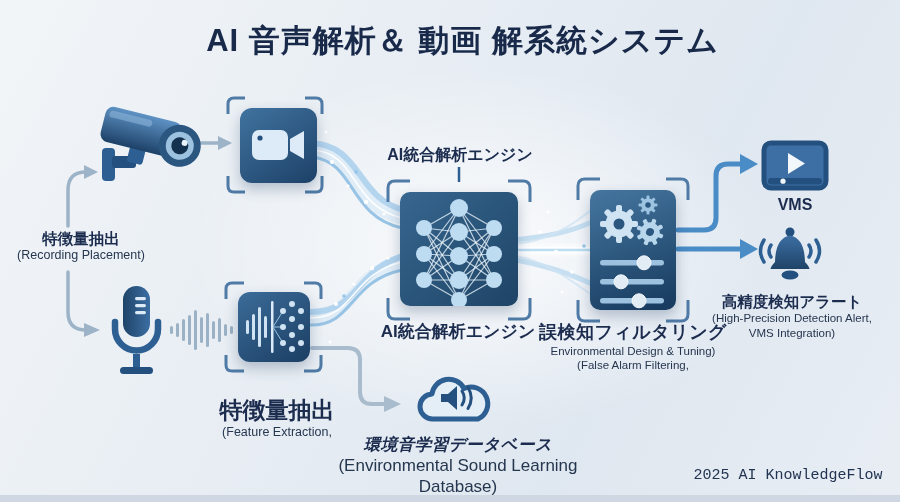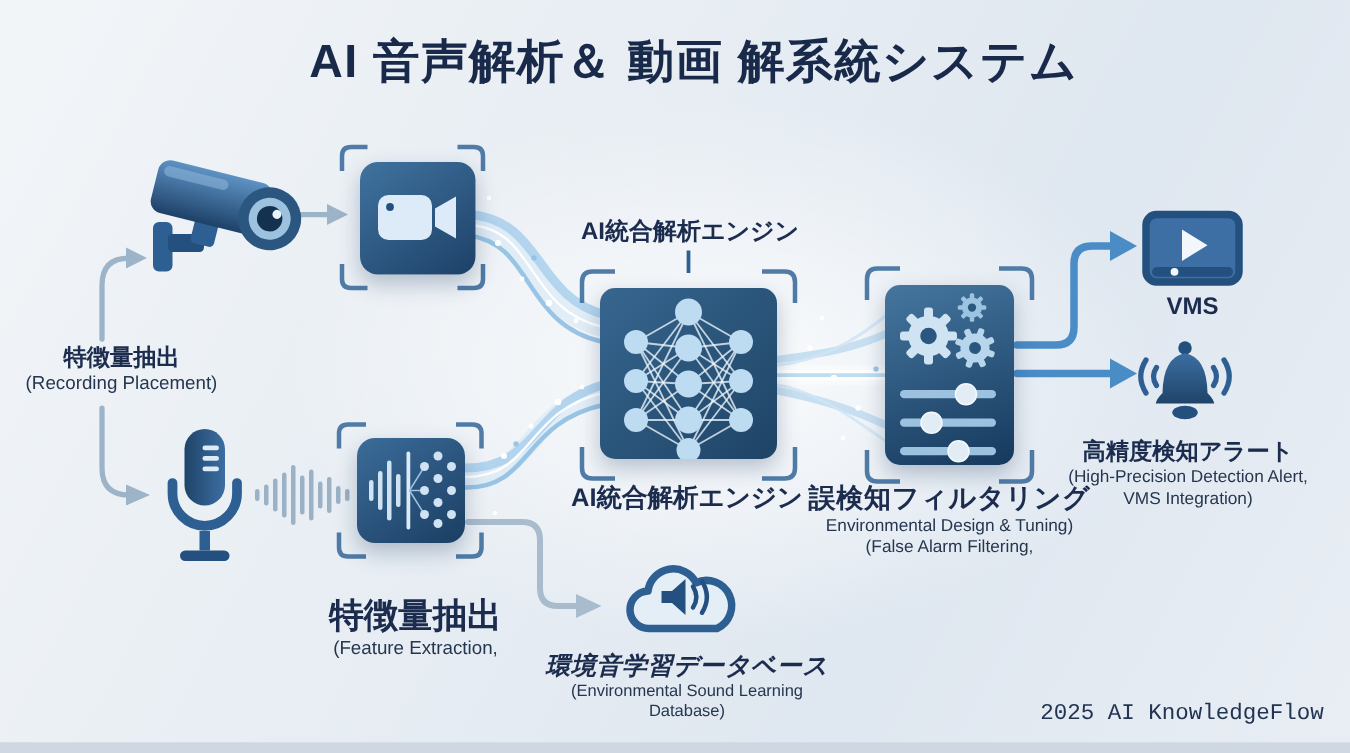--- a/index.html
+++ b/index.html
@@ -29,21 +29,21 @@
   .lbl{position:absolute;z-index:3;text-align:center;line-height:1.25;}
   .lbl .main{font-weight:700;color:#1c2c4e;display:block;}
   .lbl .sub{display:block;color:#25364f;}
   .physical  {left:2px;  top:229px;width:158px;}  .physical .main{font-size:15.5px;} .physical .sub{font-size:12.5px;}
   .featurelbl{left:180px;top:372px;width:194px;}  .featurelbl .main{font-size:23px;margin-top:24px;} .featurelbl .sub{font-size:12.5px;}
   .enginetop {left:358px;top:145px;width:204px;}  .enginetop .main{font-size:16px;}
   .enginebot {left:356px;top:321px;width:204px;}  .enginebot .main{font-size:17px;}
   .filterlbl {left:508px;top:321px;width:250px;}  .filterlbl .main{font-size:18px;letter-spacing:.5px;} .filterlbl .sub{font-size:11.5px;}
   .vmslbl    {left:755px;top:195px;width:80px;}   .vmslbl .main{font-size:16px;}
   .alertlbl  {left:666px;top:292px;width:252px;}  .alertlbl .main{font-size:15.5px;} .alertlbl .sub{font-size:11.5px;}
-  .dblbl     {left:332px;top:434px;width:252px;}  .dblbl .main{font-size:16.5px;letter-spacing:.5px;font-style:italic;} .dblbl .sub{font-size:11px;}
+  .dblbl     {left:332px;top:434px;width:252px;}  .dblbl .main{font-size:16.5px;letter-spacing:.5px;font-style:italic;} .dblbl .sub{font-size:17px;}
 </style>
 </head>
 <body>
 
 <div class="stage">
 
   <div class="title">AI 音声解析＆ 動画 解系統システム</div>
 
   <svg class="layer conn" width="900" height="502" viewBox="0 0 900 502">
 

